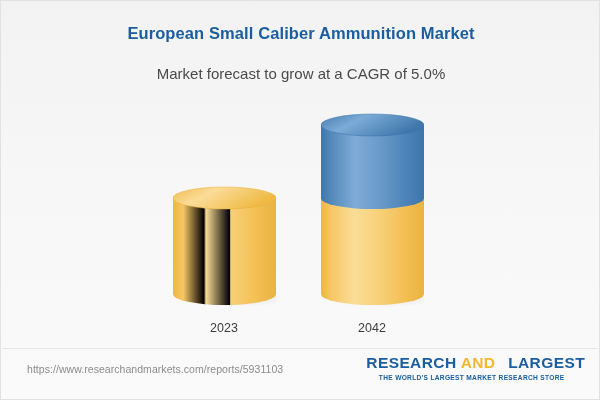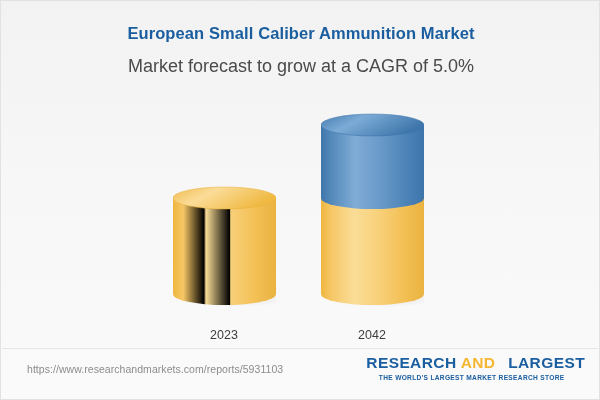--- a/index.html
+++ b/index.html
@@ -32,23 +32,23 @@
   .title {
     margin: 0;
     padding-top: 22px;
     font-size: 16.5px;
     font-weight: bold;
     color: #1b5ea0;
     letter-spacing: 0.1px;
     line-height: 20px;
   }
   .subtitle {
-    margin: 4px;
+    margin: 12px;
     padding-top: 11px;
-    font-size: 18px;
+    font-size: 15px;
     font-weight: normal;
     color: #4a4a4a;
     line-height: 16px;
   }
 
   
   .plot {
     position: absolute;
     left: 0;
     top: 0;
@@ -79,21 +79,21 @@
   .cylinder {
     position: absolute;
     left: 29px;
     width: 103px;
     bottom: 41px;
   }
   .cyl-svg { display: block; }
 
   .year-label {
     position: absolute;
-    bottom: 6px;
+    bottom: 13px;
     width: 160px;
     text-align: center;
     font-size: 12.5px;
     font-weight: normal;
     color: #3d3d3d;
     line-height: 16px;
   }
 
   
   .footer-rule {

